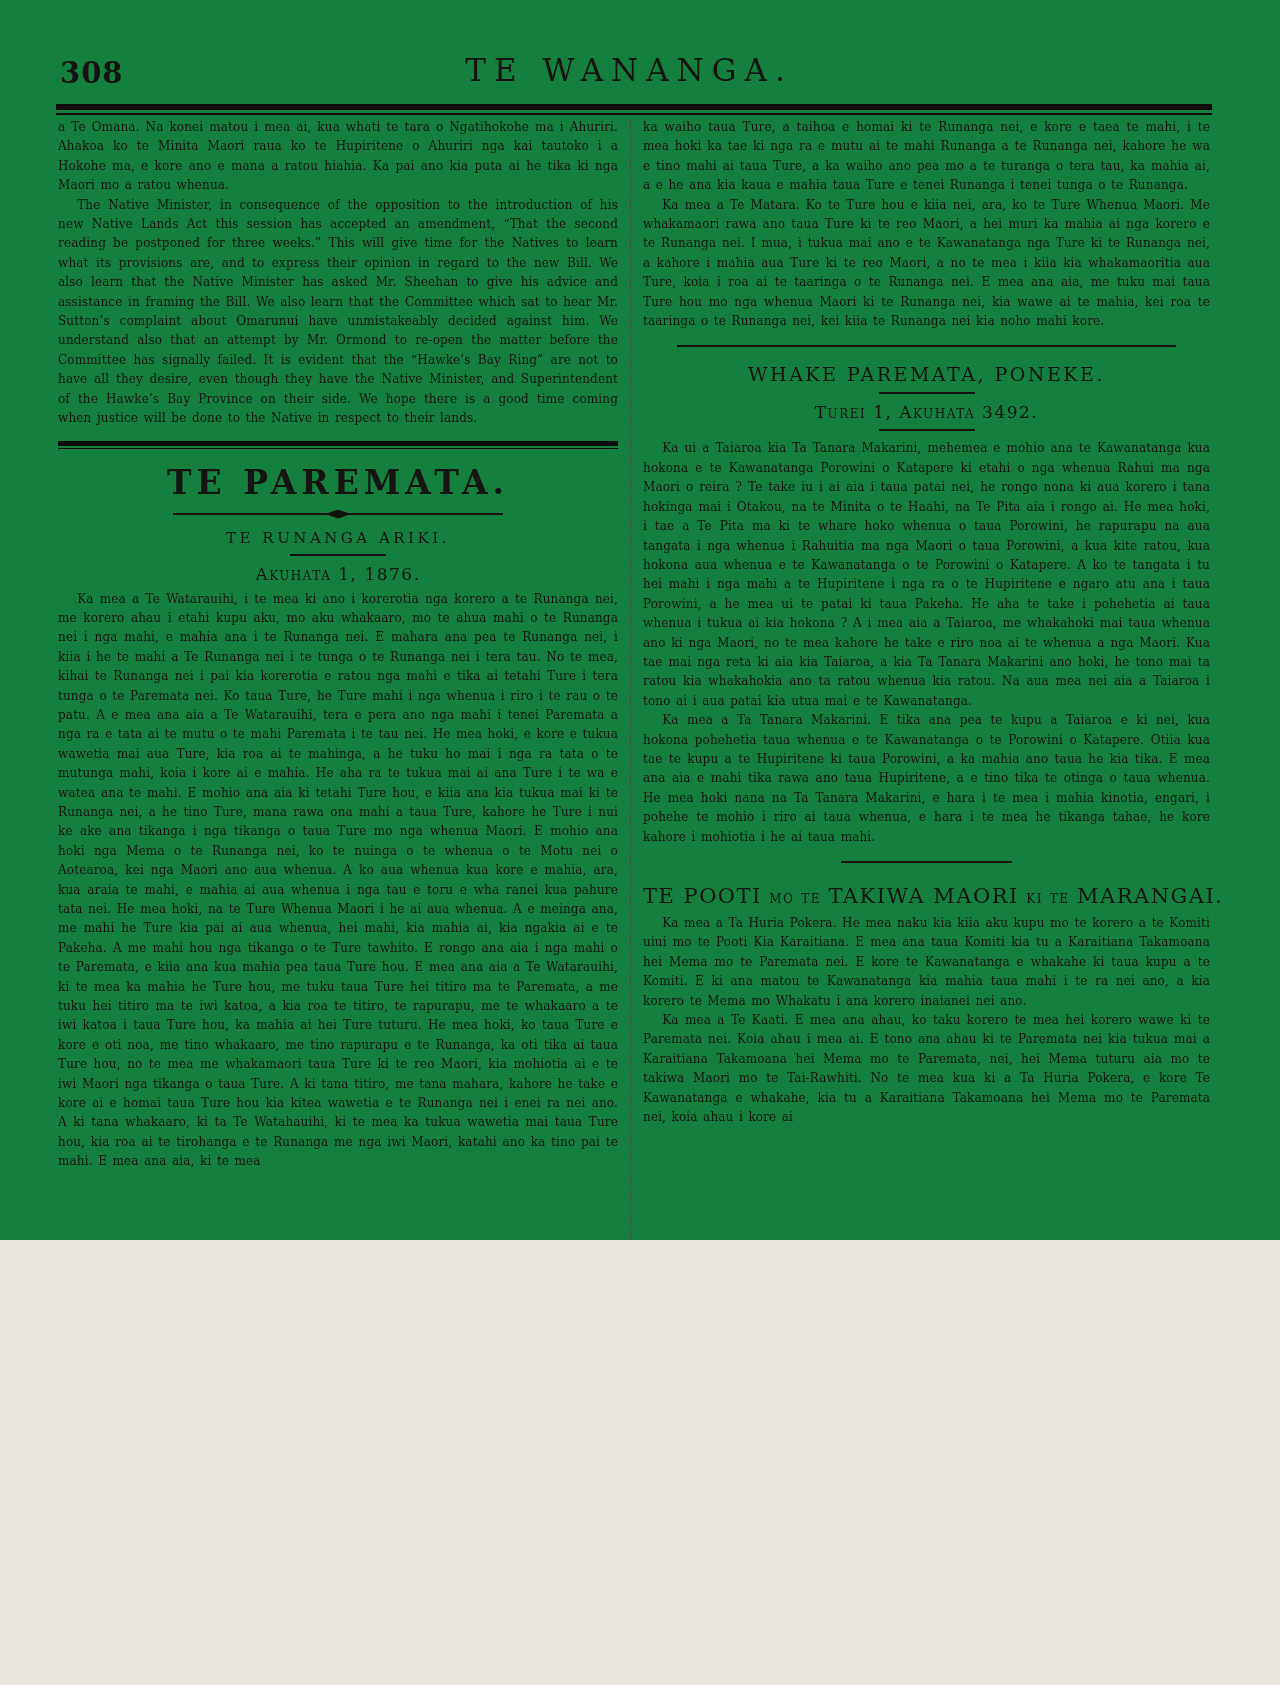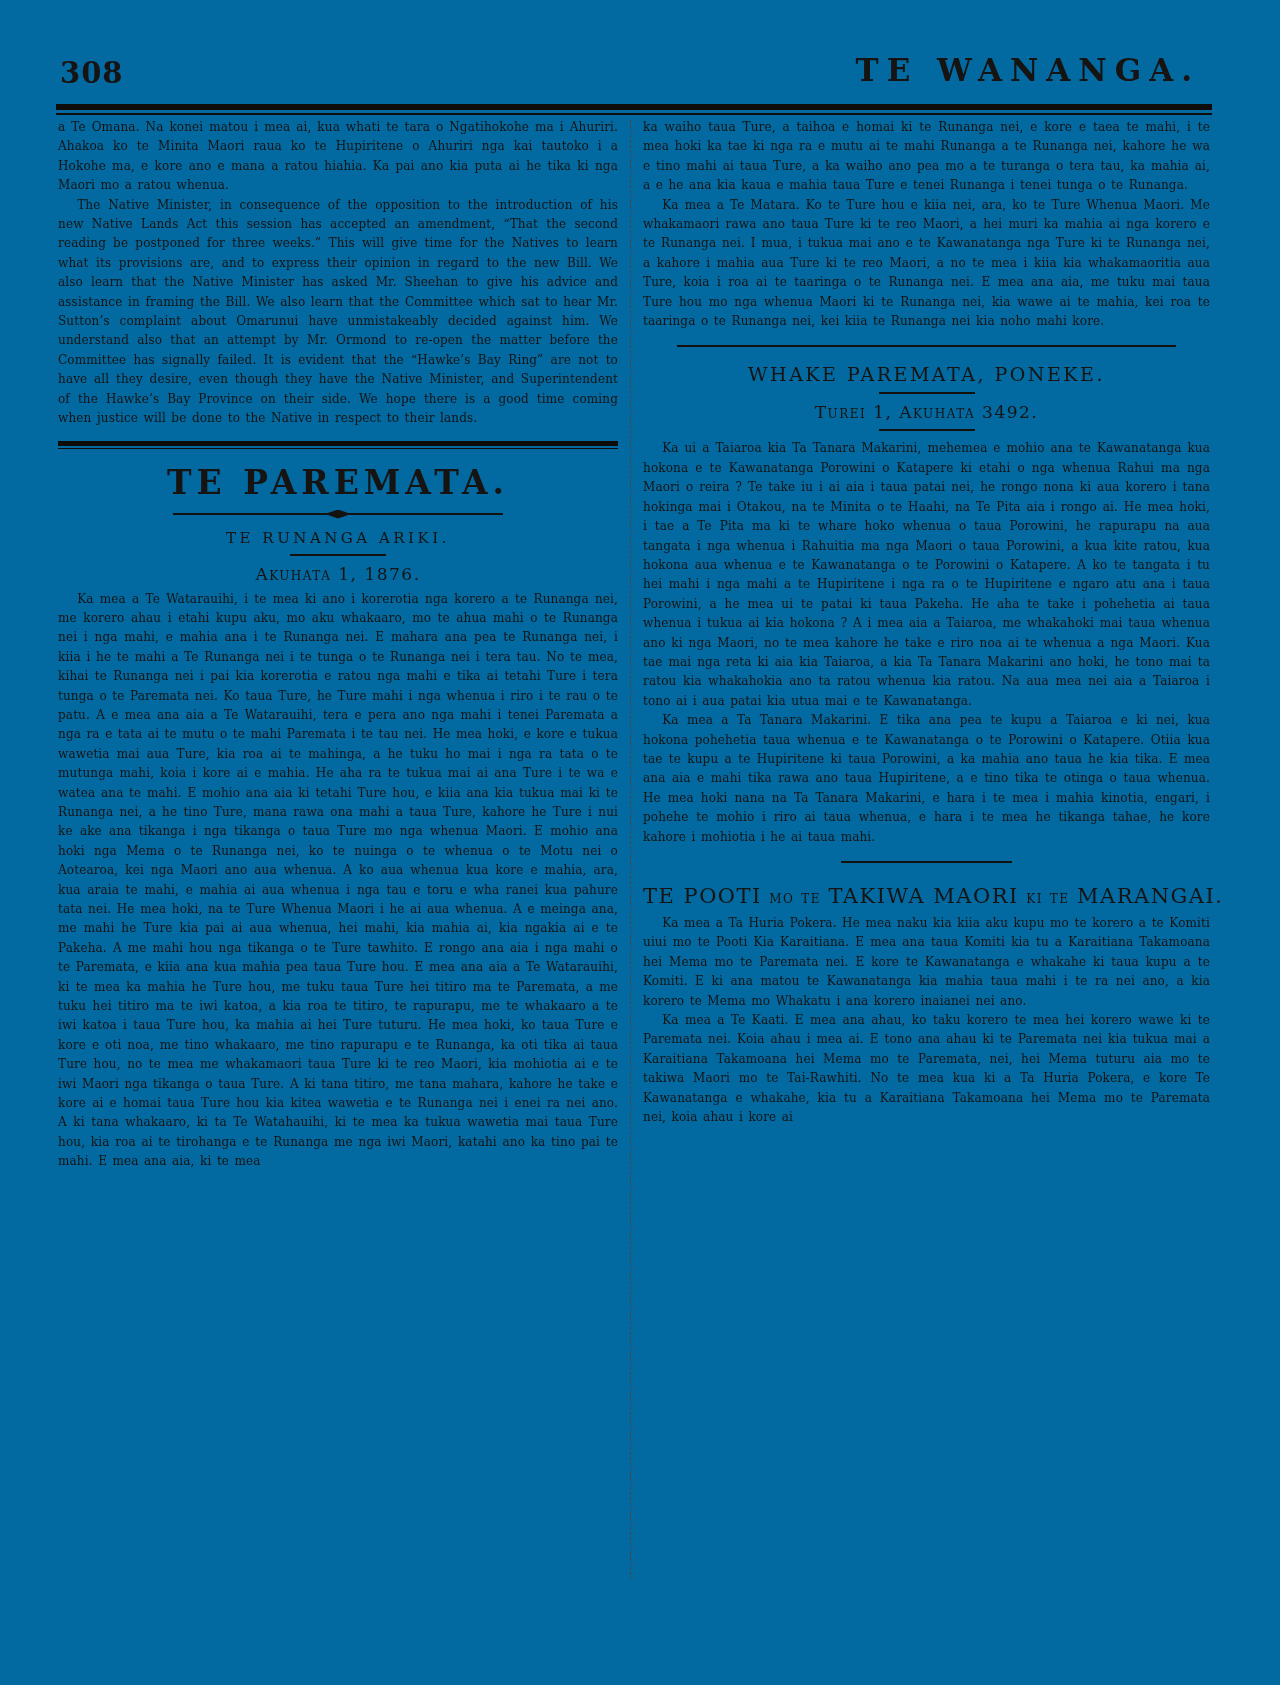--- a/index.html
+++ b/index.html
@@ -4,39 +4,39 @@
 <style>
   html,body{margin:0;padding:0;}
   body{
     background:#e8e6df;
     font-family:"DejaVu Serif","Liberation Serif",serif;
     color:#161412;
   }
   .page{
     position:relative;
     width:1280px;
-    height:1685px;
+    height:1240px;
     margin:0 auto;
-    background:#0369a1;
+    background:#15803d;
     overflow:hidden;
   }
   
   .header{
     position:absolute;
     top:52px; left:58px; right:70px;
     height:52px;
   }
   .page-number{
     position:absolute; left:2px; top:4px;
     font-size:29px; font-weight:bold; letter-spacing:1px;
   }
   .masthead{
     position:absolute; left:0; right:10px; top:0;
-    text-align:right;
-    font-size:31px; font-weight:bold; letter-spacing:8px;
+    text-align:center;
+    font-size:31px; font-weight:normal; letter-spacing:8px;
   }
   .header-rule{
     position:absolute; top:104px; left:56px; right:68px;
     border-top:6px solid #0e0d0b;
     height:3px;
     border-bottom:2px solid #0e0d0b;
   }
   
   .columns{
     position:absolute;

